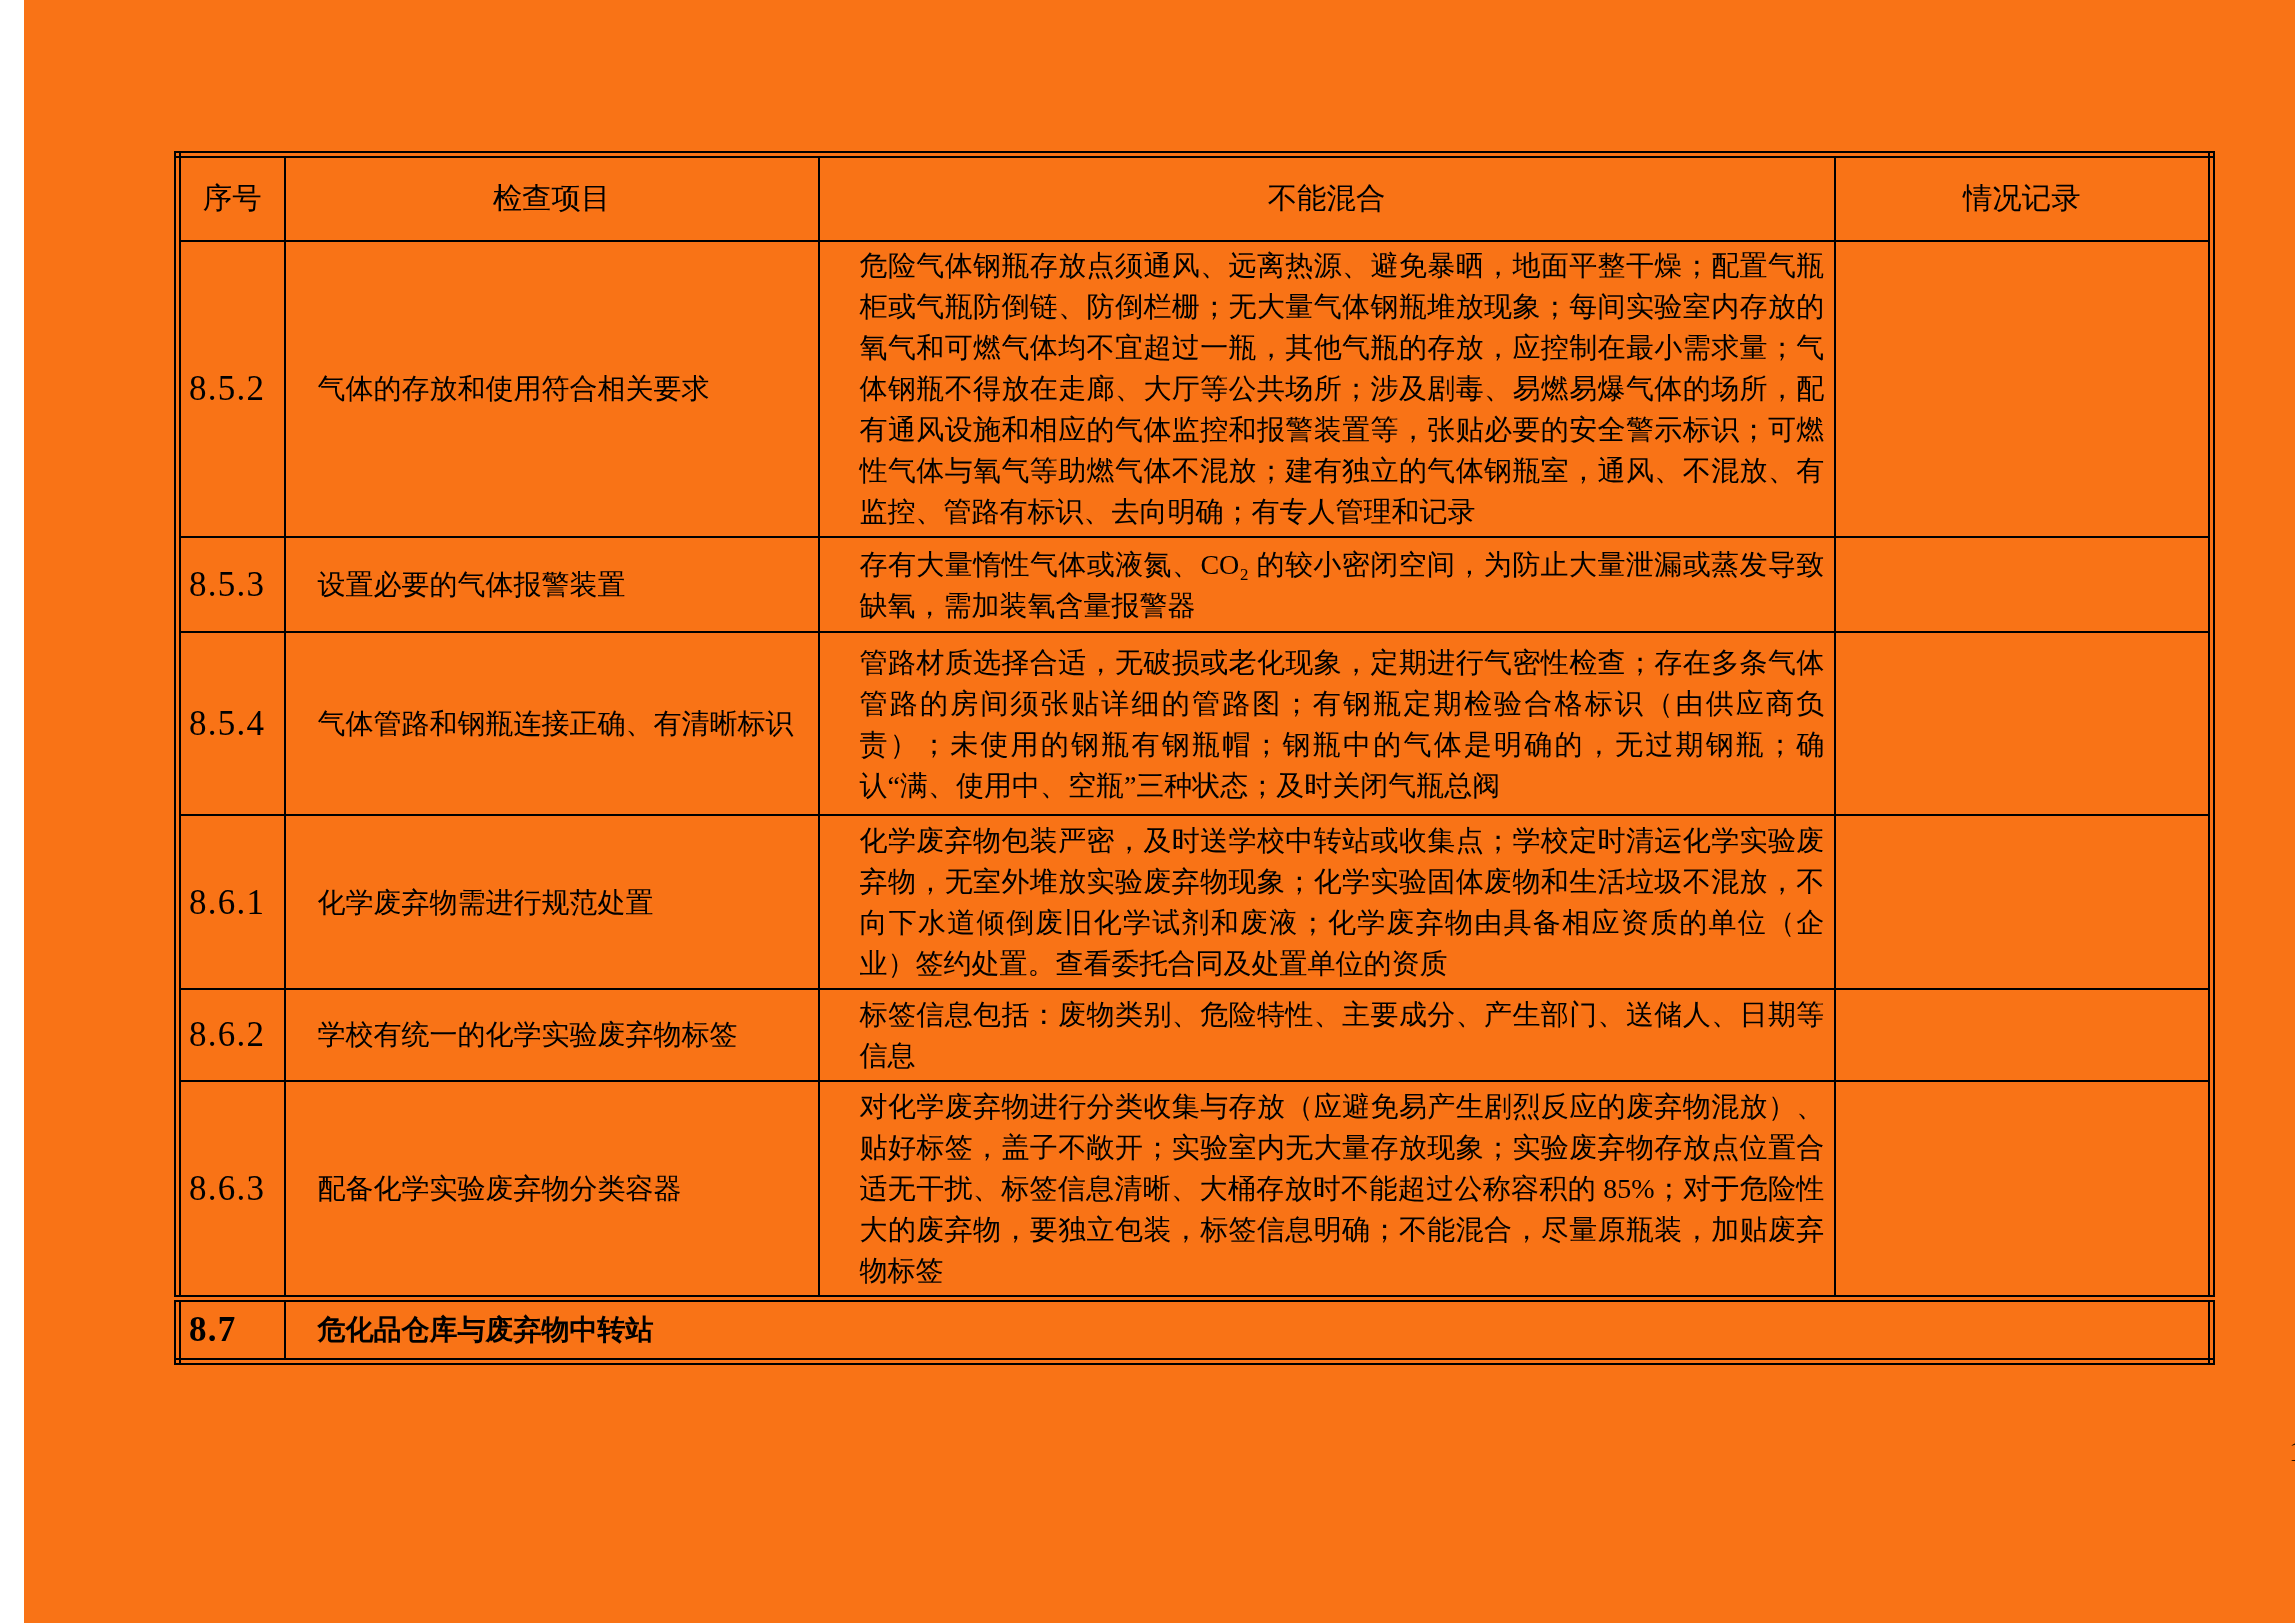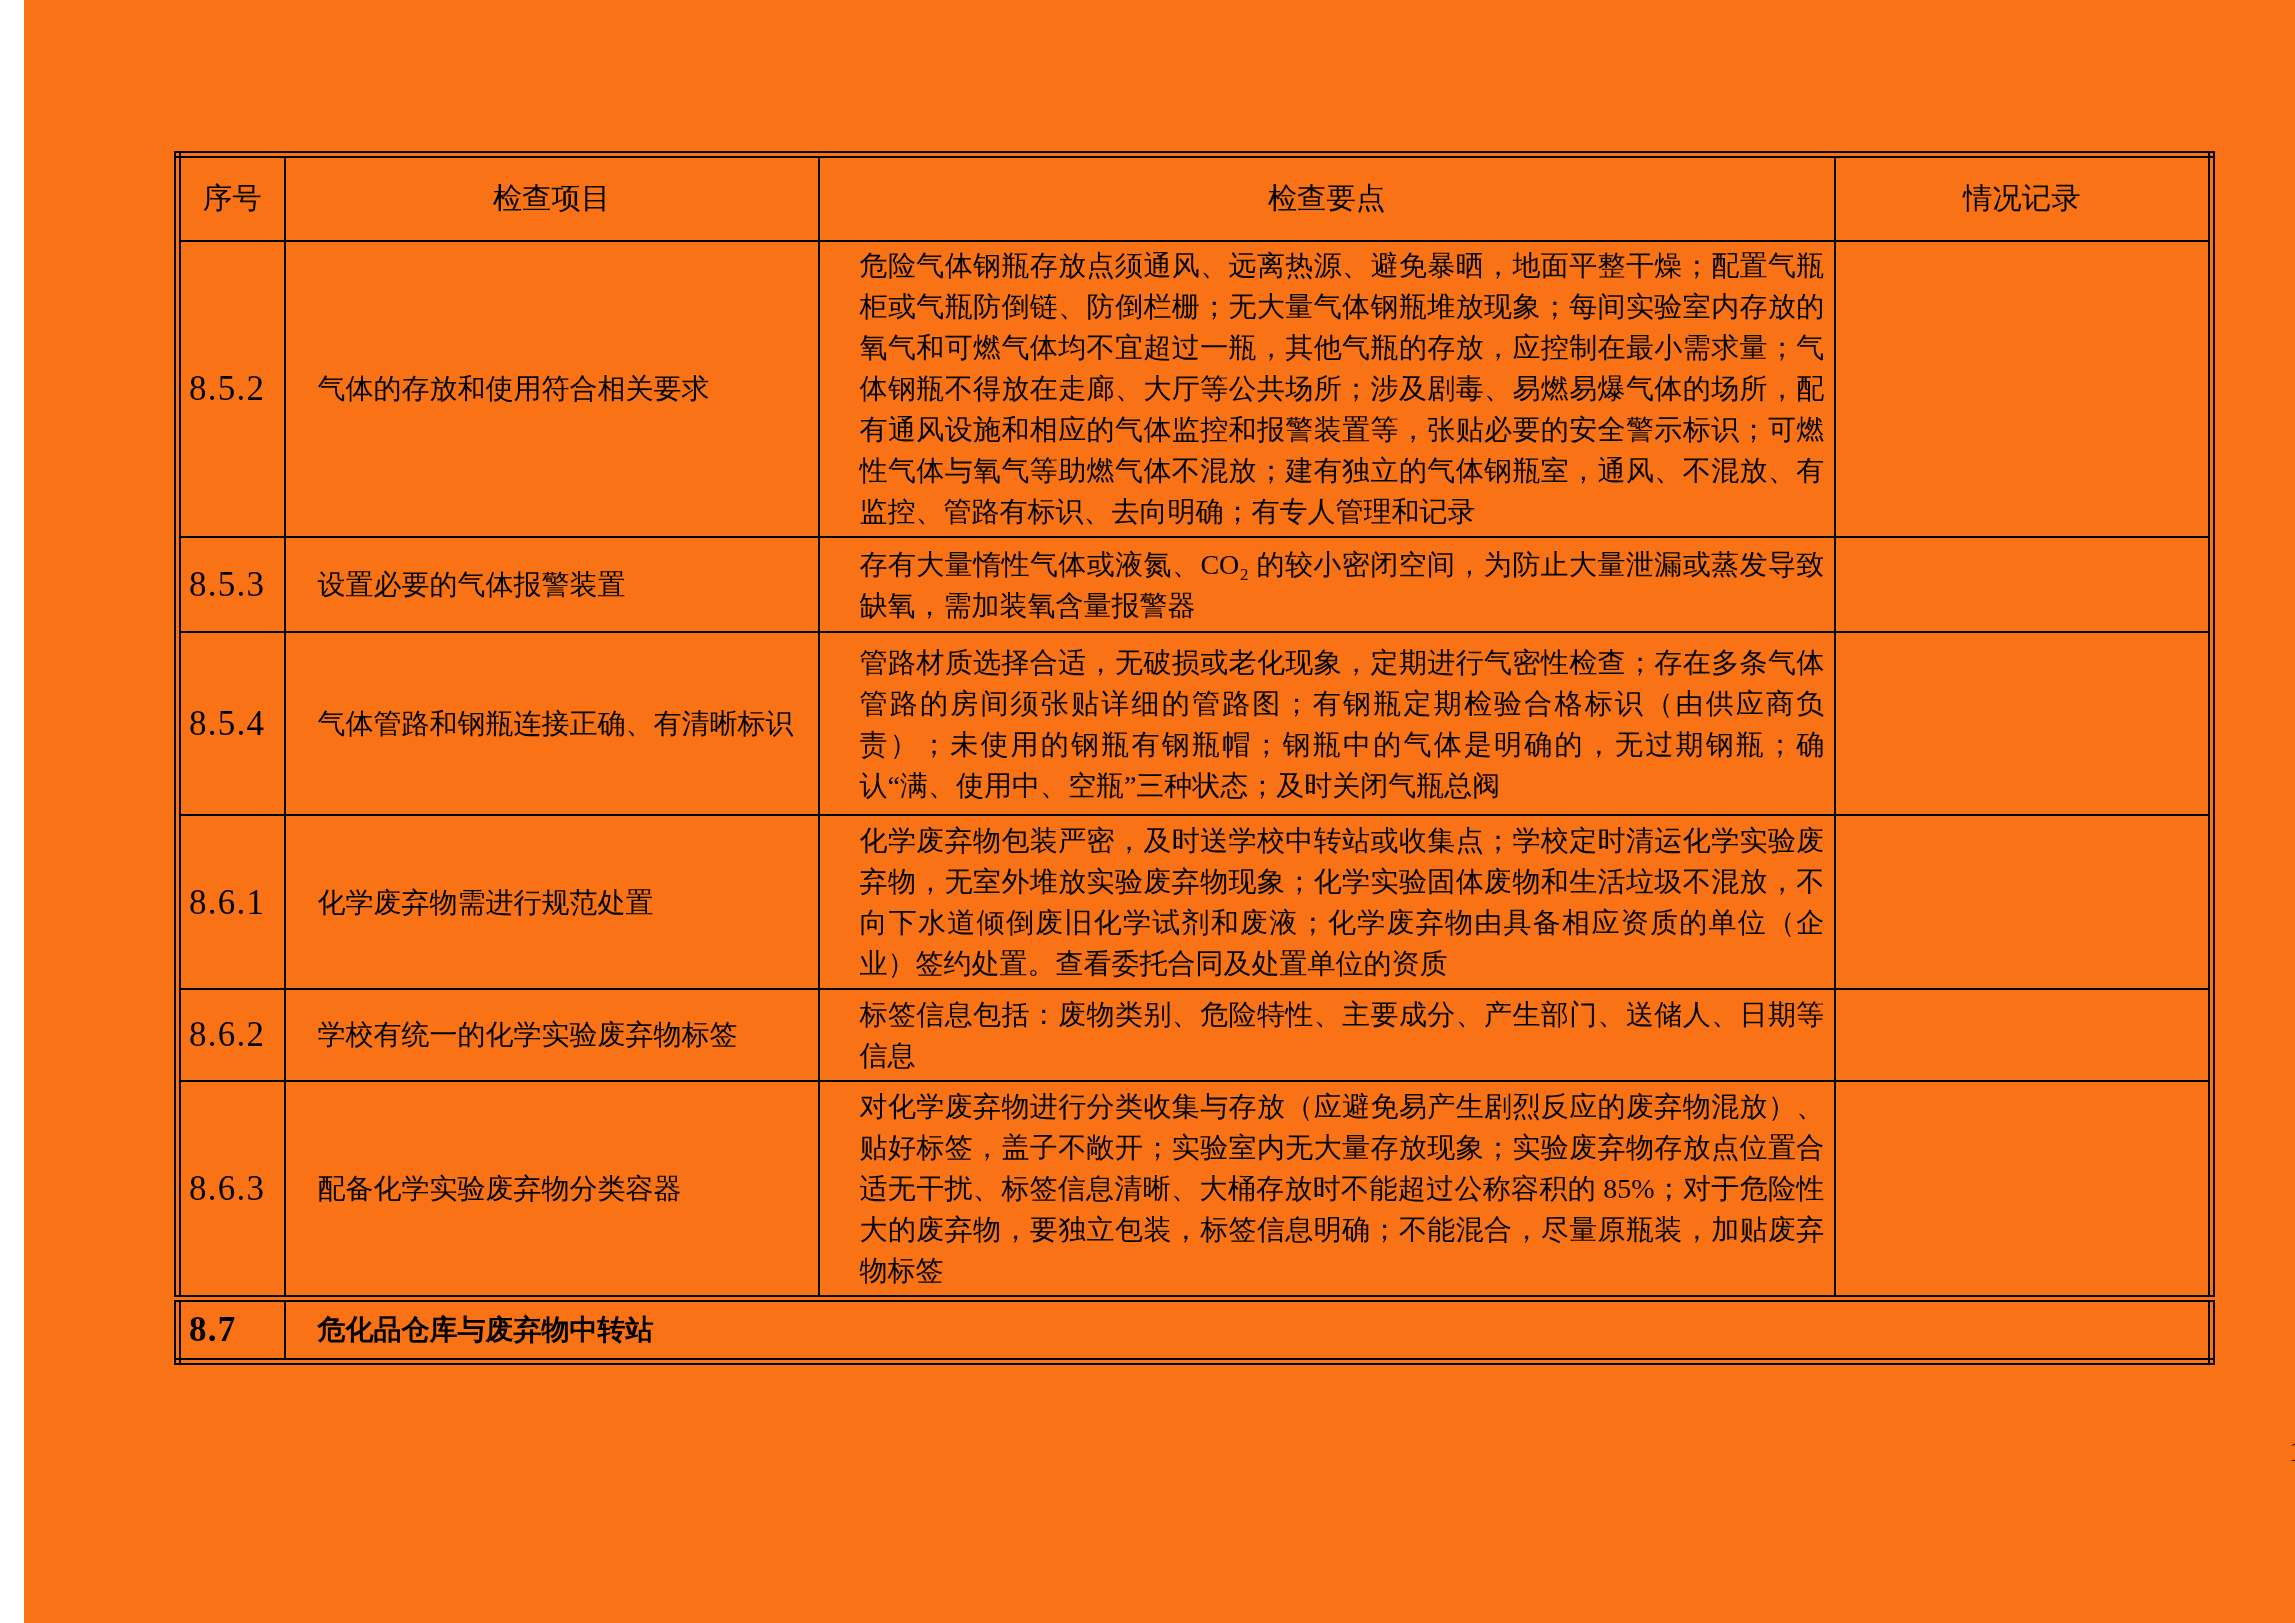--- a/index.html
+++ b/index.html
@@ -86,21 +86,21 @@
     <colgroup>
       <col class="c-serial">
       <col class="c-item">
       <col class="c-points">
       <col class="c-record">
     </colgroup>
     <thead>
       <tr style="height:86px;">
         <th>序号</th>
         <th>检查项目</th>
-        <th>检查要点</th>
+        <th>不能混合</th>
         <th>情况记录</th>
       </tr>
     </thead>
     <tbody>
       <tr style="height:291px;">
         <td class="num">8.5.2</td>
         <td class="item">气体的存放和使用符合相关要求</td>
         <td class="points">危险气体钢瓶存放点须通风、远离热源、避免暴晒，地面平整干燥；配置气瓶柜或气瓶防倒链、防倒栏栅；无大量气体钢瓶堆放现象；每间实验室内存放的氧气和可燃气体均不宜超过一瓶，其他气瓶的存放，应控制在最小需求量；气体钢瓶不得放在走廊、大厅等公共场所；涉及剧毒、易燃易爆气体的场所，配有通风设施和相应的气体监控和报警装置等，张贴必要的安全警示标识；可燃性气体与氧气等助燃气体不混放；建有独立的气体钢瓶室，通风、不混放、有监控、管路有标识、去向明确；有专人管理和记录</td>
         <td class="record"></td>
       </tr>

